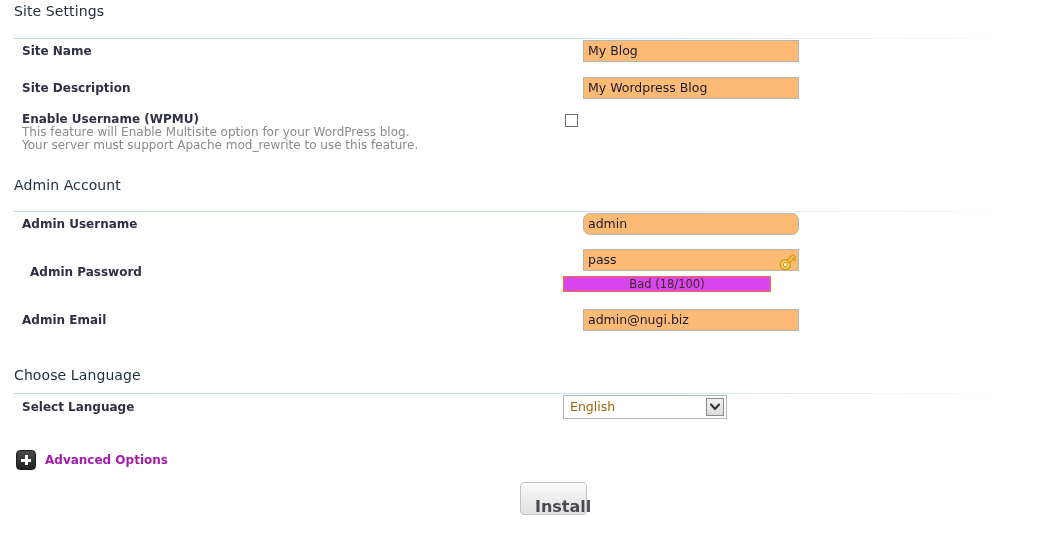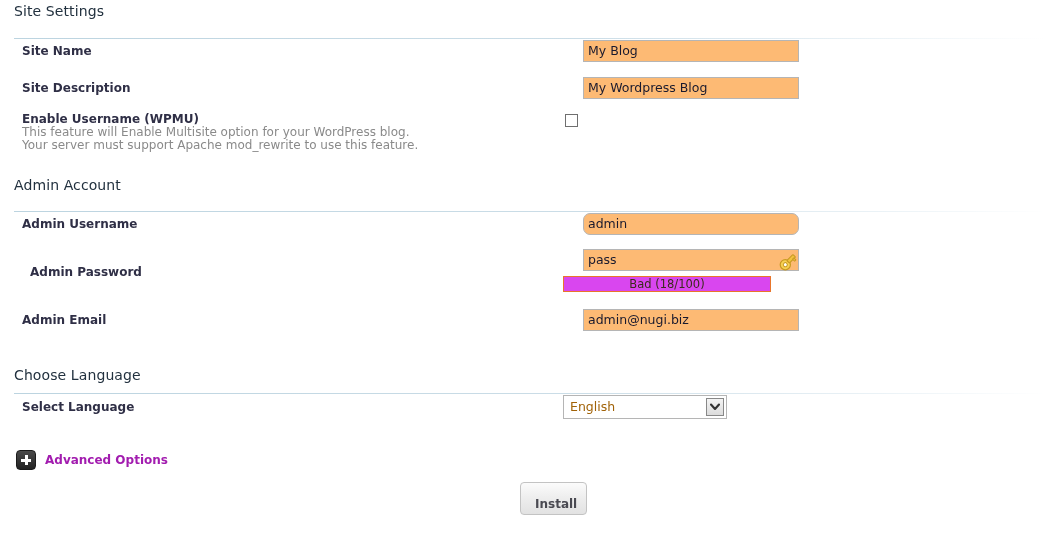--- a/index.html
+++ b/index.html
@@ -187,21 +187,21 @@
     position: absolute;
     left: 520px;
     top: 482px;
     width: 67px;
     height: 33px;
     box-sizing: border-box;
     border: 1px solid #c3c3c3;
     border-radius: 4px;
     background: linear-gradient(to bottom, #fbfbfb 0%, #ededed 50%, #e2e2e2 100%);
     font-family: "DejaVu Sans", "Liberation Sans", sans-serif;
-    font-size: 12px;
+    font-size: 16px;
     font-weight: bold;
     color: #4a4a52;
     cursor: pointer;
     padding: 14px;
   }
 </style>
 </head>
 <body>
 
 <div class="section-head" style="top:3px;">Site Settings</div>

